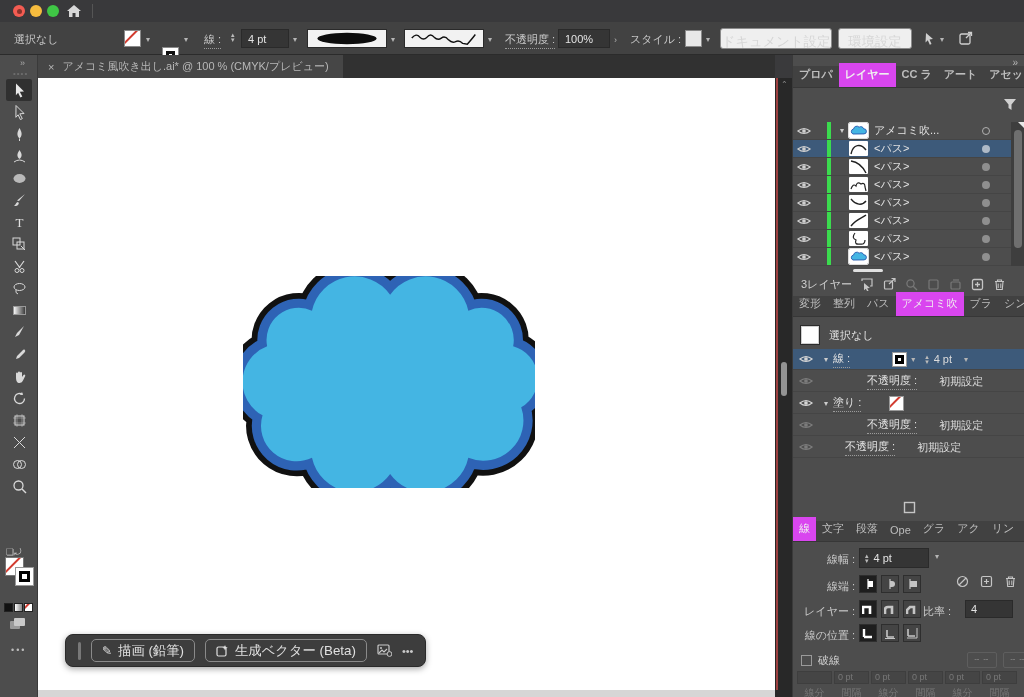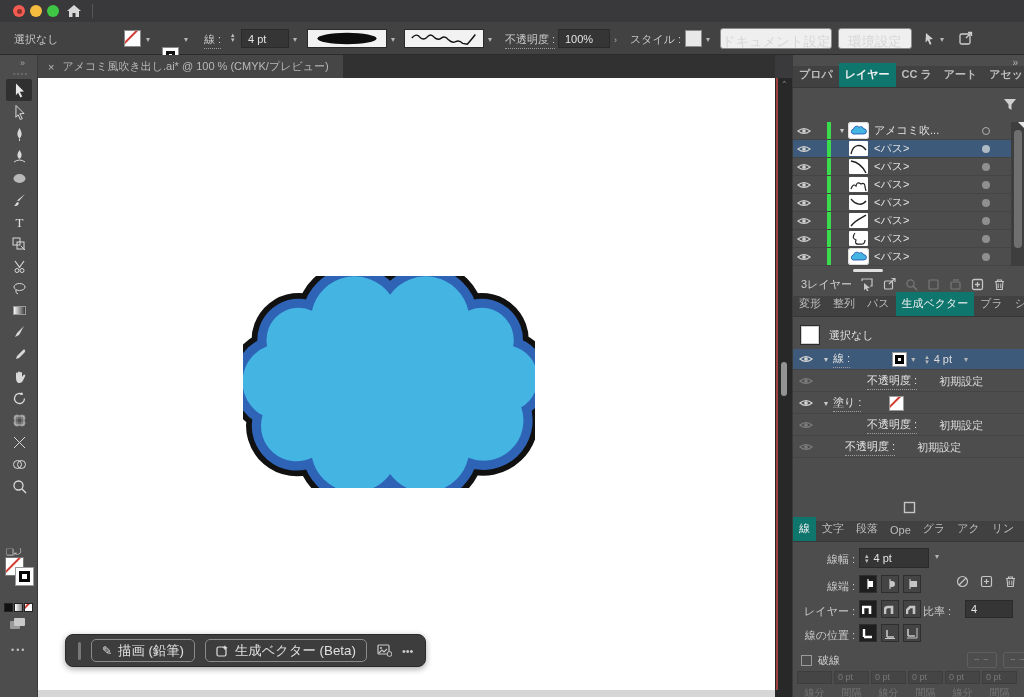--- a/index.html
+++ b/index.html
@@ -74,21 +74,21 @@
   #scrollstrip { left:775px; top:78px; width:17px; height:619px; background:#282828; }
   #artboard-redline { left:776px; top:78px; width:2px; height:612px; background:#9d4040; }
   #strip-chev { left:781px; top:80px; color:#888; font-size:8px; }
   #canvas-vthumb { left:781px; top:362px; width:6px; height:34px; background:#939393; border-radius:3px; }
 
   
   #dock { left:792px; top:55px; width:232px; height:642px; background:#4d4d4d; border-left:1px solid #3a3a3a; }
   #dock-collapse { right:6px; top:2px; color:#b5b5b5; font-size:10px; }
   .tabrow { left:0; width:232px; background:#414141; border-bottom:1px solid #373737; display:flex; align-items:flex-end; color:#bdbdbd; }
   .ptab { padding:4px 6px 5px; white-space:nowrap; }
-  .ptab.active { background:#0f766e; color:#f0f0f0;margin-top:33px; }
+  .ptab.active { background:#d946ef; color:#f0f0f0;margin-top:33px; }
   .menu-ham { margin-left:auto; padding:4px 8px 5px; color:#cfcfcf; font-size:12px; }
   #tabrow1 { top:11px; height:22px;font-weight:bold; }
 
   
   #search-row { left:8px; top:39px; width:216px; height:22px; }
   #search-box { position:absolute; left:0; top:0; width:192px; height:22px; background:#3c3c3c; border:1px solid #2e2e2e; border-radius:3px; }
   #search-input { position:absolute; left:24px; top:2px; width:160px; height:16px; background:transparent; border:none; color:#cfcfcf; font-size:11px; outline:none; }
   #search-input::placeholder { color:#9a9a9a; }
   #search-mag { position:absolute; left:6px; top:4px; }
   #filter-icon { position:absolute; right:0px; top:4px; }
@@ -621,21 +621,21 @@
             <path d="M2 3.5 h9 M4.5 3.5 V2 h4 v1.5 M3 3.5 l.7 8 h5.6 l.7 -8" fill="none" stroke="#c5c5c5" stroke-width="1.1"></path>
             <path d="M5.2 5.5 v4.5 M7.8 5.5 v4.5" stroke="#c5c5c5" stroke-width="1"></path>
           </svg>
         </span>
     </div>
 
     <div id="tabrow2" class="abs tabrow">
       <div class="ptab">変形</div>
       <div class="ptab">整列</div>
       <div class="ptab">パス</div>
-      <div class="ptab active">生成ベクター</div>
+      <div class="ptab active">アメコミ吹</div>
       <div class="ptab">ブラ</div>
       <div class="ptab">シン</div>
 
     </div>
 
     <div id="ap-header" class="abs">
       <div id="ap-thumb"></div>
       <span class="ap-label">選択なし</span>
     </div>
 

